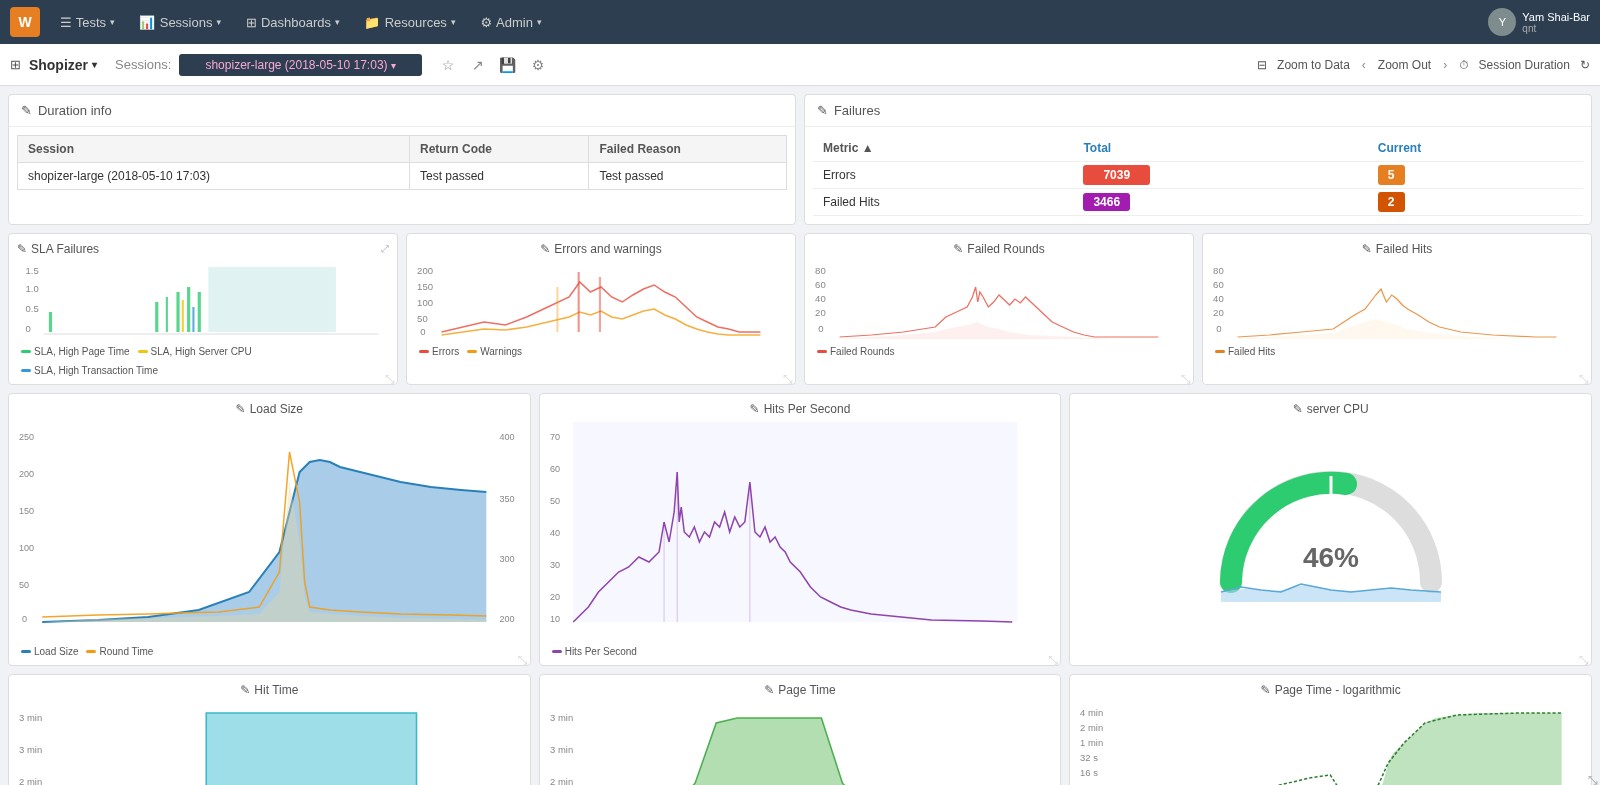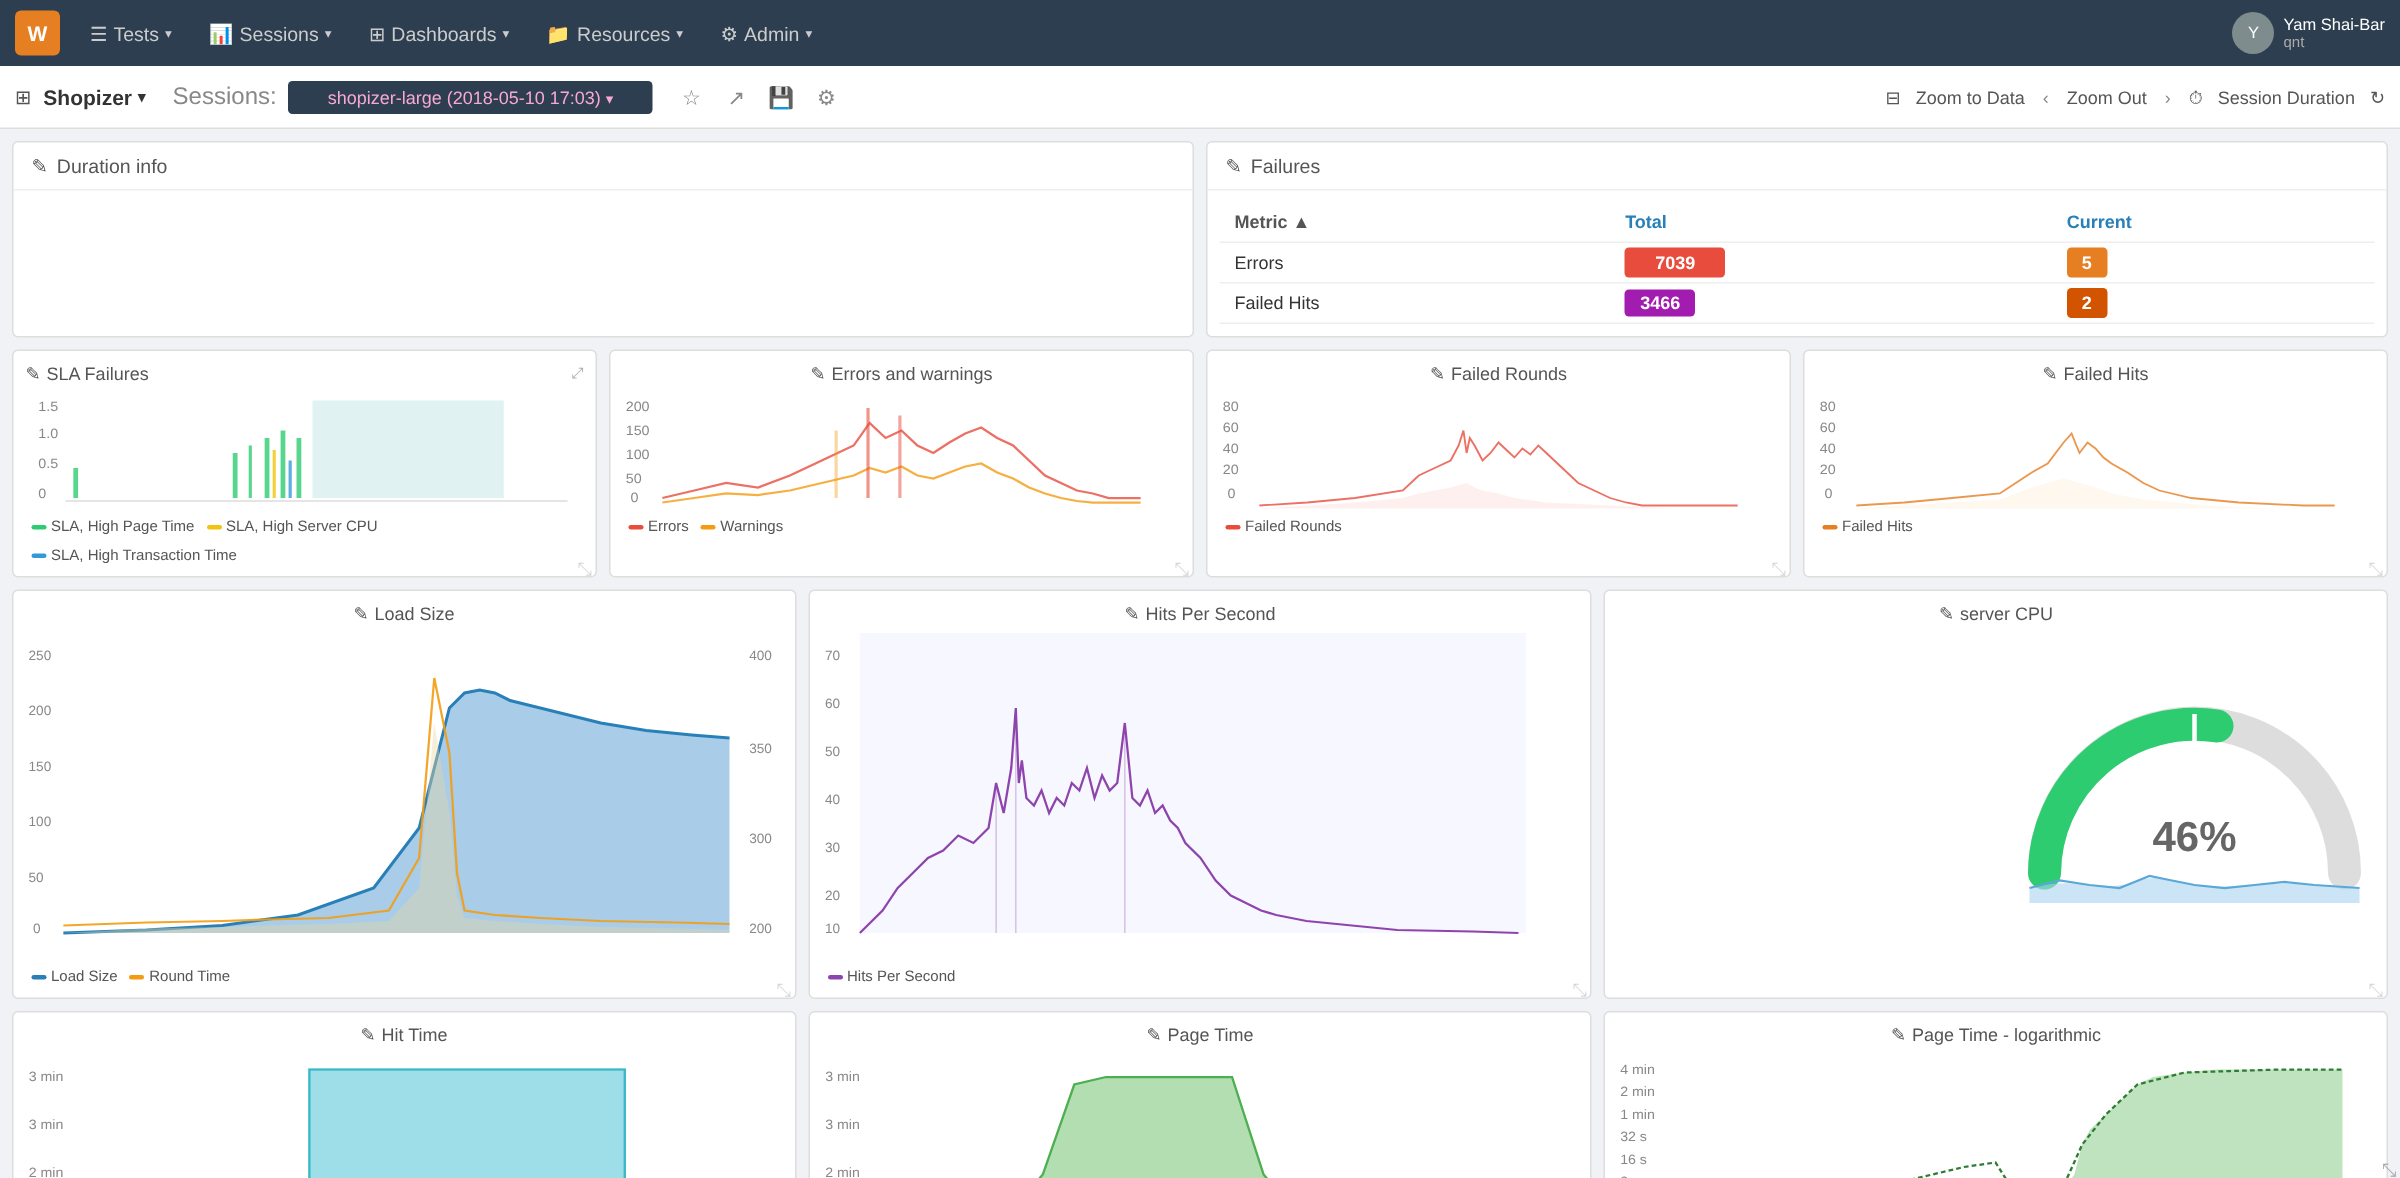--- a/index.html
+++ b/index.html
@@ -53,21 +53,21 @@
       height: 42px;
       display: flex;
       align-items: center;
       padding: 0 10px;
       gap: 8px;
     }
     .sub-nav .project-name {
       font-weight: bold; font-size: 14px; color: #333;
       display: flex; align-items: center; gap: 4px;
     }
-    .sub-nav .sessions-label { color: #888; font-size: 16px; margin-left: 10px; }
+    .sub-nav .sessions-label { color: #888; font-size: 13px; margin-left: 10px; }
     .session-select {
       background: #2c3e50;
       color: #f9a8d4;
       border: none;
       padding: 4px 26px;
       border-radius: 3px;
       font-size: 12px;
       cursor: pointer;
     }
     .sub-nav-icons { display: flex; gap: 6px; margin-left: 6px; }
@@ -301,20 +301,38 @@
     <span style="cursor:pointer;">↻</span>
   </div>
 </div>
 
 <div class="main-content">
 
   <div class="panel">
     <div class="panel-header">
       <span>✎</span>
       <span>Duration info</span>
+    </div>
+    <div class="panel-content">
+      <table class="session-table">
+        <thead>
+          <tr>
+            <th>Session</th>
+            <th>Return Code</th>
+            <th>Failed Reason</th>
+          </tr>
+        </thead>
+        <tbody>
+          <tr>
+            <td>shopizer-large (2018-05-10 17:03)</td>
+            <td>Test passed</td>
+            <td>Test passed</td>
+          </tr>
+        </tbody>
+      </table>
     </div>
   </div>
 
   <div class="panel">
     <div class="panel-header">
       <span>✎</span>
       <span>Failures</span>
     </div>
     <div class="panel-content">
       <table class="failures-table">
@@ -561,21 +579,21 @@
           </div>
       </div>
       <span class="resize-handle">⤡</span>
     </div>
 
     <div class="big-chart-panel">
       <div class="chart-title">
         <span>✎</span>
         <span>server CPU</span>
       </div>
-      <div class="big-chart-area" style="display:flex;flex-direction:column;align-items:flex-end;justify-content:center;">
+      <div class="big-chart-area" style="display:flex;flex-direction:column;align-items:center;justify-content:center;">
 
         <svg width="240" height="140" viewBox="0 0 240 140">
 
           <path d="M 20 120 A 100 100 0 0 1 220 120" fill="none" stroke="#ddd" stroke-width="22" stroke-linecap="round"></path>
 
           <path d="M 20 120 A 100 100 0 0 1 135 22" fill="none" stroke="#2ecc71" stroke-width="22" stroke-linecap="round"></path>
 
           <line x1="120" y1="14" x2="120" y2="36" stroke="#fff" stroke-width="3"></line>
 
           <text x="120" y="105" text-anchor="middle" font-size="28" font-weight="bold" fill="#666">46%</text>

